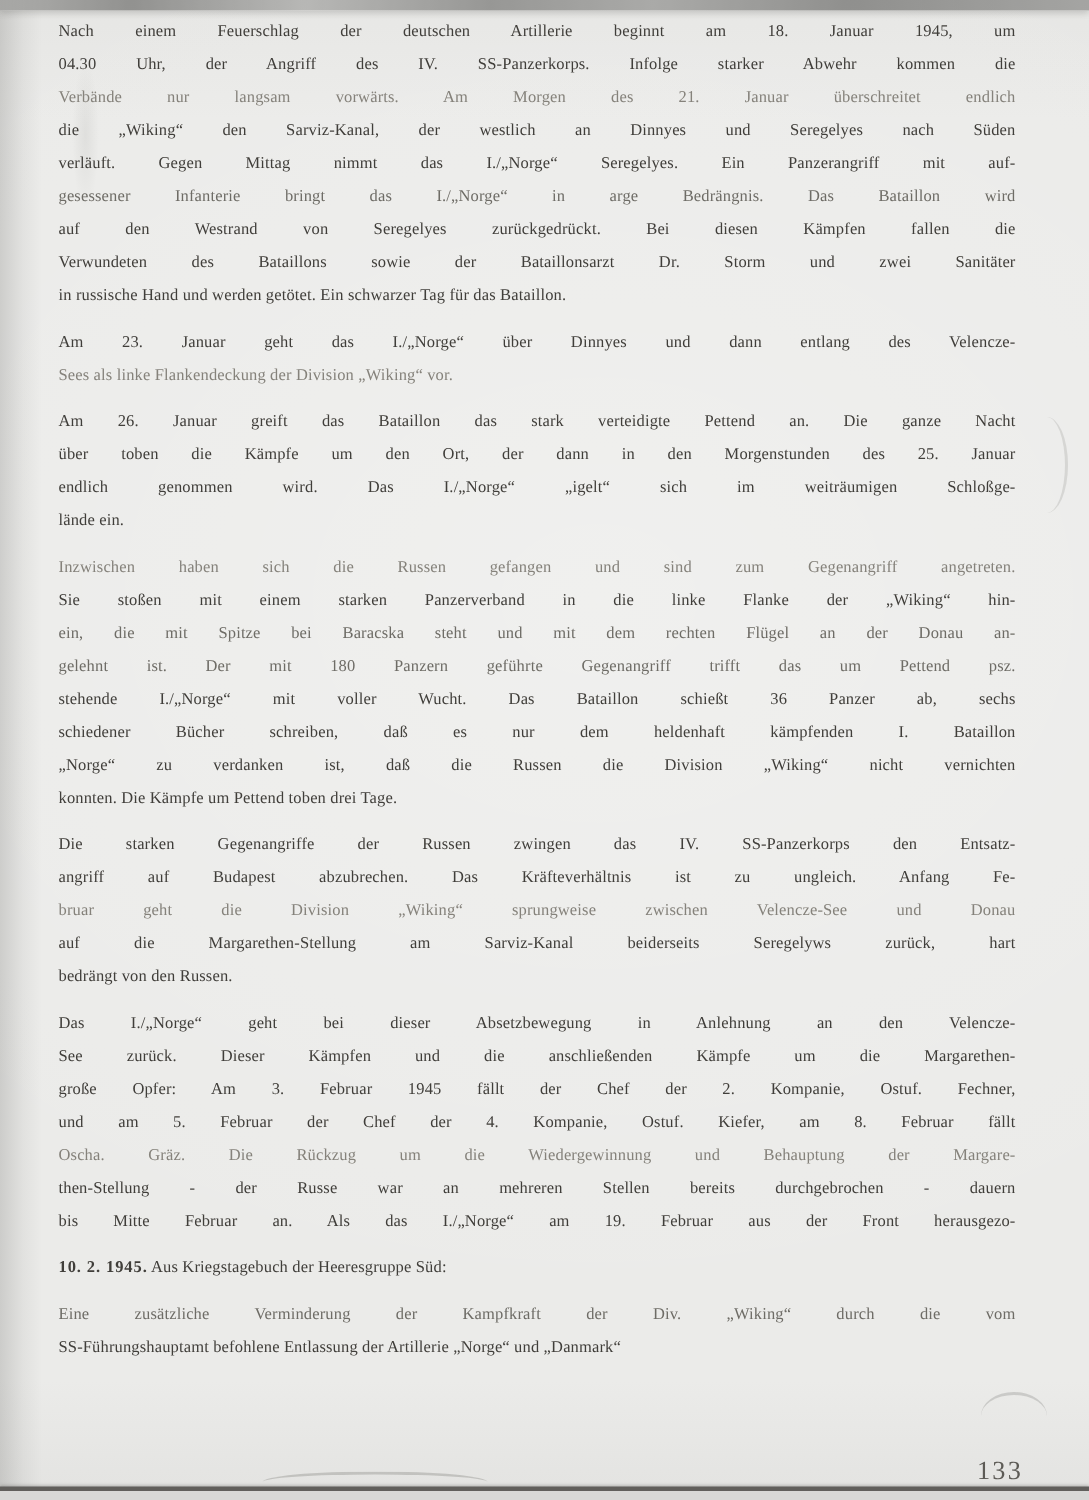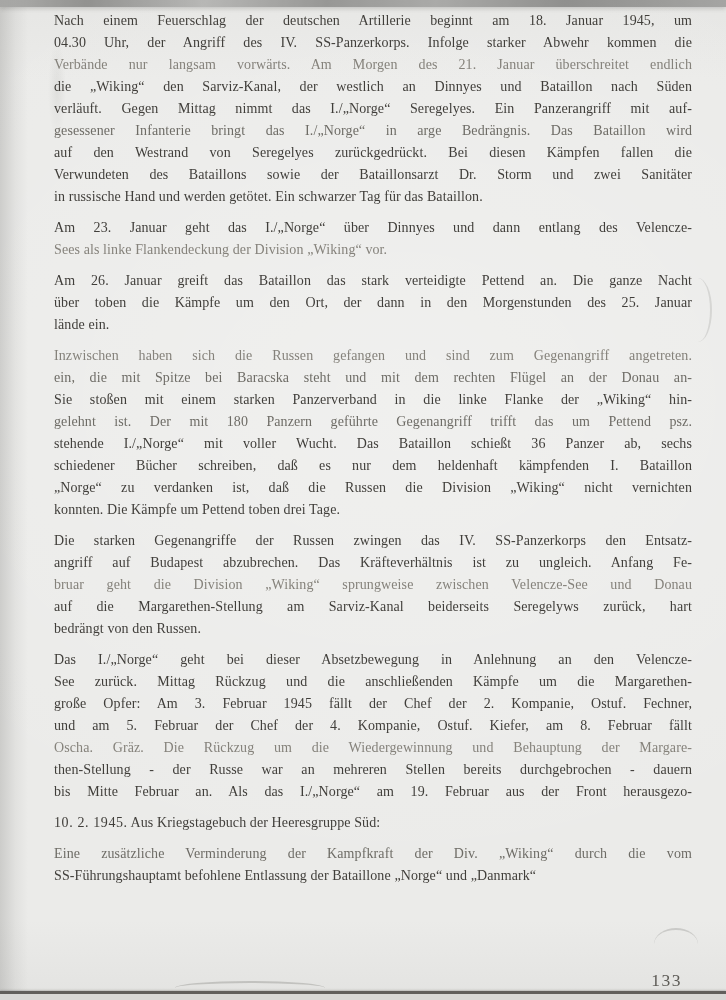--- a/index.html
+++ b/index.html
@@ -49,108 +49,109 @@
   .artifact.wave-bottom {
     left: 175px; top: 981px; width: 150px; height: 12px;
     border-top: 2px solid rgba(150,150,146,0.45);
     border-radius: 50%;
   }
   .artifact.smudge-left {
     left: 48px; top: 40px; width: 18px; height: 100px;
     background: radial-gradient(ellipse at center, rgba(110,110,106,0.10), rgba(110,110,106,0) 70%);
   }
   .page-text {
-    position: absolute; left: 54px; top: 0; width: 638px;
+    position: absolute; left: 39px; top: 0; width: 638px;
     padding-top: 10px;
     color: #403e3a;
-    font-size: 14px;
+    font-size: 11px;
     line-height: 22px;
     letter-spacing: 0.1px;
   }
   p.para { margin: 0 0 9px 0; }
   .line { text-align: justify; text-align-last: justify; }
   .line.last { text-align-last: left; }
   .line.faded { color: #85827b; }
   .line.dim { color: #6e6c66; }
   .entry-heading { text-align: left; }
-  .entry-date { font-weight: normal; letter-spacing: 0.6px; }
+  .entry-date { font-weight: bold; letter-spacing: 0.6px; }
   .page-number {
     position: absolute; top: 970px; right: 44px;
     font-size: 17.5px; color: #5d5b56; letter-spacing: 1.5px;
   }
 </style>
 </head>
 <body>
 
 <div class="page">
   <div class="scan-shadow-left"></div>
   <div class="artifact smudge-left"></div>
 
   <div class="page-text">
 
     <p class="para">
       <span class="line" style="display:block">Nach einem Feuerschlag der deutschen Artillerie beginnt am 18. Januar 1945, um</span>
       <span class="line" style="display:block">04.30 Uhr, der Angriff des IV. SS-Panzerkorps. Infolge starker Abwehr kommen die</span>
       <span class="line faded" style="display:block">Verbände nur langsam vorwärts. Am Morgen des 21. Januar überschreitet endlich</span>
-      <span class="line" style="display:block">die „Wiking“ den Sarviz-Kanal, der westlich an Dinnyes und Bataillon nach Süden</span>
+      <span class="line" style="display:block">die „Wiking“ den Sarviz-Kanal, der westlich an Dinnyes und Seregelyes nach Süden</span>
       <span class="line" style="display:block">verläuft. Gegen Mittag nimmt das I./„Norge“ Seregelyes. Ein Panzerangriff mit auf-</span>
       <span class="line dim" style="display:block">gesessener Infanterie bringt das I./„Norge“ in arge Bedrängnis. Das Bataillon wird</span>
       <span class="line" style="display:block">auf den Westrand von Seregelyes zurückgedrückt. Bei diesen Kämpfen fallen die</span>
       <span class="line" style="display:block">Verwundeten des Bataillons sowie der Bataillonsarzt Dr. Storm und zwei Sanitäter</span>
       <span class="line last" style="display:block">in russische Hand und werden getötet. Ein schwarzer Tag für das Bataillon.</span>
     </p>
 
     <p class="para">
       <span class="line" style="display:block">Am 23. Januar geht das I./„Norge“ über Dinnyes und dann entlang des Velencze-</span>
       <span class="line last faded" style="display:block">Sees als linke Flankendeckung der Division „Wiking“ vor.</span>
     </p>
 
     <p class="para">
       <span class="line" style="display:block">Am 26. Januar greift das Bataillon das stark verteidigte Pettend an. Die ganze Nacht</span>
       <span class="line" style="display:block">über toben die Kämpfe um den Ort, der dann in den Morgenstunden des 25. Januar</span>
+      <span class="line" style="display:block">endlich genommen wird. Das I./„Norge“ „igelt“ sich im weiträumigen Schloßge-</span>
       <span class="line last" style="display:block">lände ein.</span>
     </p>
 
     <p class="para">
       <span class="line faded" style="display:block">Inzwischen haben sich die Russen gefangen und sind zum Gegenangriff angetreten.</span>
+      <span class="line" style="display:block">Sie stoßen mit einem starken Panzerverband in die linke Flanke der „Wiking“ hin-</span>
       <span class="line dim" style="display:block">ein, die mit Spitze bei Baracska steht und mit dem rechten Flügel an der Donau an-</span>
-      <span class="line" style="display:block">Sie stoßen mit einem starken Panzerverband in die linke Flanke der „Wiking“ hin-</span>
       <span class="line dim" style="display:block">gelehnt ist. Der mit 180 Panzern geführte Gegenangriff trifft das um Pettend psz.</span>
       <span class="line" style="display:block">stehende I./„Norge“ mit voller Wucht. Das Bataillon schießt 36 Panzer ab, sechs</span>
       <span class="line" style="display:block">schiedener Bücher schreiben, daß es nur dem heldenhaft kämpfenden I. Bataillon</span>
       <span class="line" style="display:block">„Norge“ zu verdanken ist, daß die Russen die Division „Wiking“ nicht vernichten</span>
       <span class="line last" style="display:block">konnten. Die Kämpfe um Pettend toben drei Tage.</span>
     </p>
 
     <p class="para">
       <span class="line" style="display:block">Die starken Gegenangriffe der Russen zwingen das IV. SS-Panzerkorps den Entsatz-</span>
       <span class="line" style="display:block">angriff auf Budapest abzubrechen. Das Kräfteverhältnis ist zu ungleich. Anfang Fe-</span>
       <span class="line faded" style="display:block">bruar geht die Division „Wiking“ sprungweise zwischen Velencze-See und Donau</span>
       <span class="line" style="display:block">auf die Margarethen-Stellung am Sarviz-Kanal beiderseits Seregelyws zurück, hart</span>
       <span class="line last" style="display:block">bedrängt von den Russen.</span>
     </p>
 
     <p class="para">
       <span class="line" style="display:block">Das I./„Norge“ geht bei dieser Absetzbewegung in Anlehnung an den Velencze-</span>
-      <span class="line" style="display:block">See zurück. Mittag Rückzug und die anschließenden Kämpfe um die Margarethen-</span>
+      <span class="line" style="display:block">See zurück. Dieser Kämpfen und die anschließenden Kämpfe um die Margarethen-</span>
       <span class="line" style="display:block">große Opfer: Am 3. Februar 1945 fällt der Chef der 2. Kompanie, Ostuf. Fechner,</span>
       <span class="line" style="display:block">und am 5. Februar der Chef der 4. Kompanie, Ostuf. Kiefer, am 8. Februar fällt</span>
       <span class="line faded" style="display:block">Oscha. Gräz. Die Rückzug um die Wiedergewinnung und Behauptung der Margare-</span>
       <span class="line" style="display:block">then-Stellung - der Russe war an mehreren Stellen bereits durchgebrochen - dauern</span>
       <span class="line" style="display:block">bis Mitte Februar an. Als das I./„Norge“ am 19. Februar aus der Front herausgezo-</span>
     </p>
 
     <p class="para entry-heading">
       <span class="entry-date">10. 2. 1945.</span>
       <span>Aus Kriegstagebuch der Heeresgruppe Süd:</span>
     </p>
 
     <p class="para">
       <span class="line dim" style="display:block">Eine zusätzliche Verminderung der Kampfkraft der Div. „Wiking“ durch die vom</span>
-      <span class="line last" style="display:block">SS-Führungshauptamt befohlene Entlassung der Bataillone „Norge“ und „Danmark“</span>
+      <span class="line last" style="display:block">SS-Führungshauptamt befohlene Entlassung der Artillerie „Norge“ und „Danmark“</span>
     </p>
 
   </div>
 
   <div class="page-number">133</div>
 
   <div class="artifact curve-right"></div>
   <div class="artifact curve-danmark"></div>
   <div class="artifact wave-bottom"></div>
   <div class="scan-edge-top"></div>

